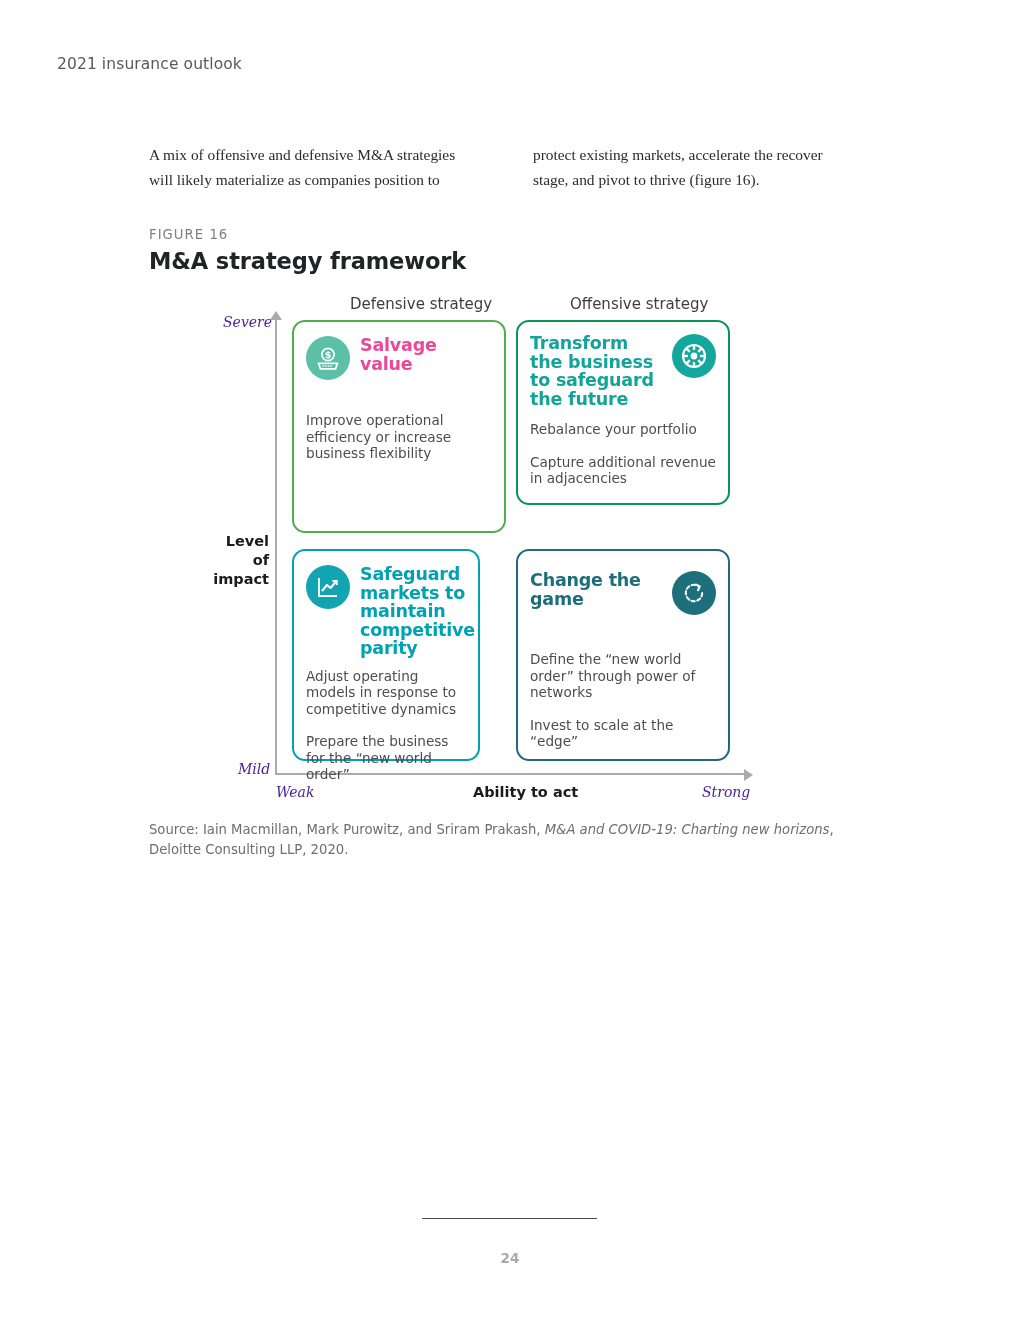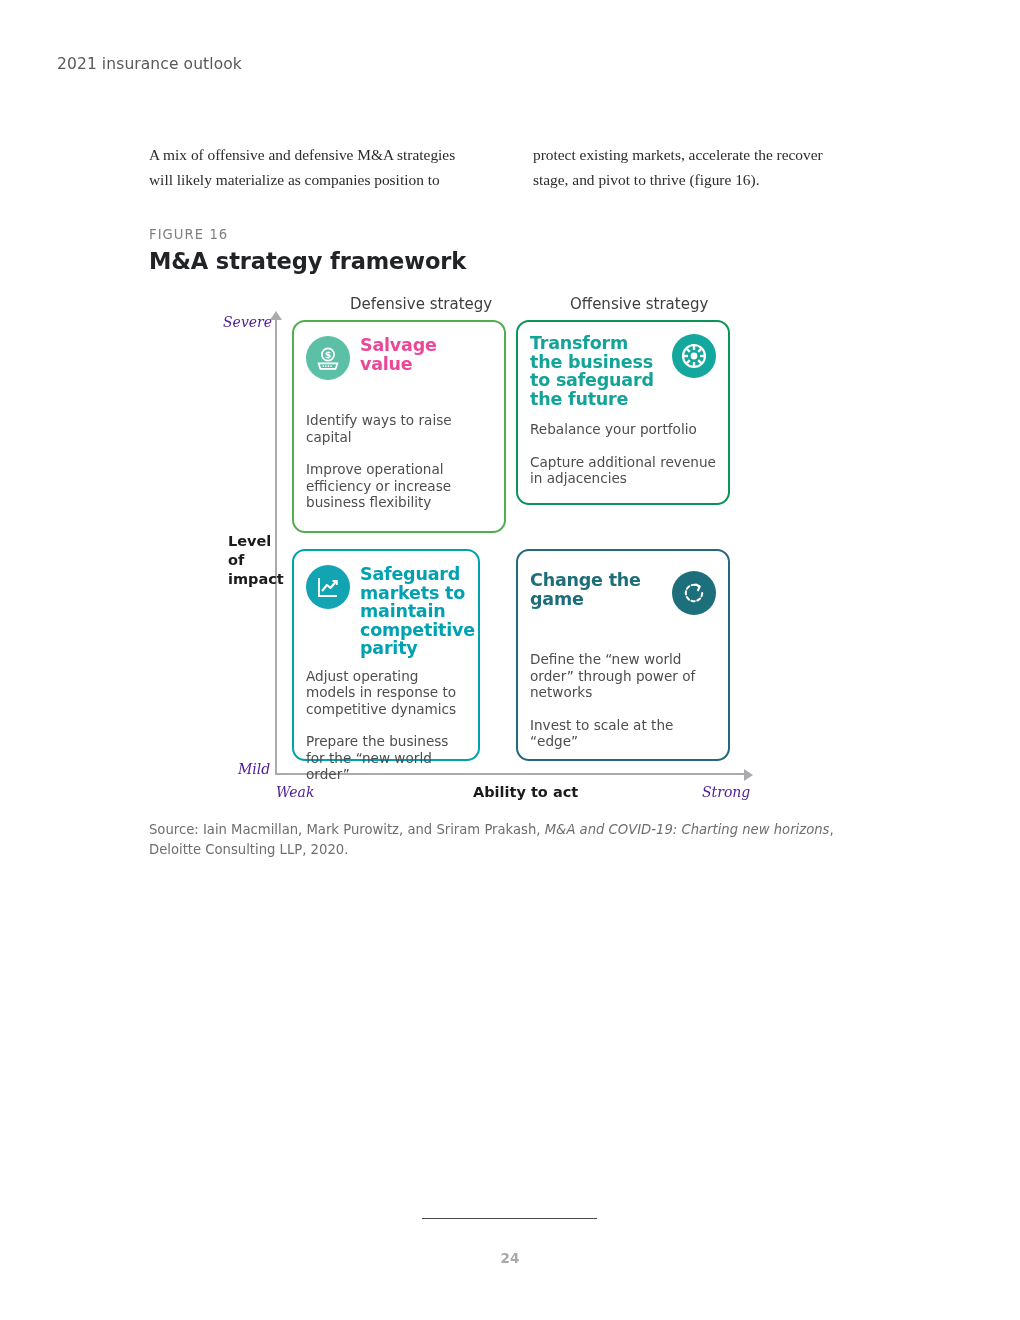--- a/index.html
+++ b/index.html
@@ -135,24 +135,23 @@
     position: absolute;
     font-family: "DejaVu Sans", sans-serif;
     font-size: 14.5px;
     font-weight: bold;
     color: #1b1b1b;
     white-space: nowrap;
   }
   .axis-name.y {
     left: 207px; top: 532px;
     width: 62px;
-    text-align: left;
+    text-align: right;
     line-height: 19px;
     white-space: normal;
-    margin-left: 21px;
   }
   .axis-name.x { left: 473px; top: 784px; }
 
   
   .card {
     position: absolute;
     background: #fff;
     border-radius: 13px;
     border-width: 2.6px;
     border-style: solid;
@@ -287,21 +286,20 @@
           <path d="M4.6 19.4h18.8l-1.8 5.4H6.4z" fill="none" stroke="#ffffff" stroke-width="1.7"></path>
           <circle cx="9.2" cy="22.1" r=".85" fill="#ffffff"></circle>
           <circle cx="11.8" cy="22.1" r=".85" fill="#ffffff"></circle>
           <circle cx="14.4" cy="22.1" r=".85" fill="#ffffff"></circle>
           <circle cx="17" cy="22.1" r=".85" fill="#ffffff"></circle>
         </svg>
       </span>
       <span class="card-title">Salvage value</span>
     </div>
     <div class="card-body">
-      <p>Identify ways to raise capital</p>
       <p>Improve operational efficiency or increase business flexibility</p>
     </div>
   </div>
 
   <div class="card tr">
     <div class="card-head rev">
       <span class="icon-circle">
         <svg width="30" height="30" viewBox="0 0 30 30">
           <circle cx="15" cy="15" r="11" fill="none" stroke="#ffffff" stroke-width="2.1"></circle>
           <circle cx="15" cy="15" r="3.4" fill="#ffffff"></circle>

